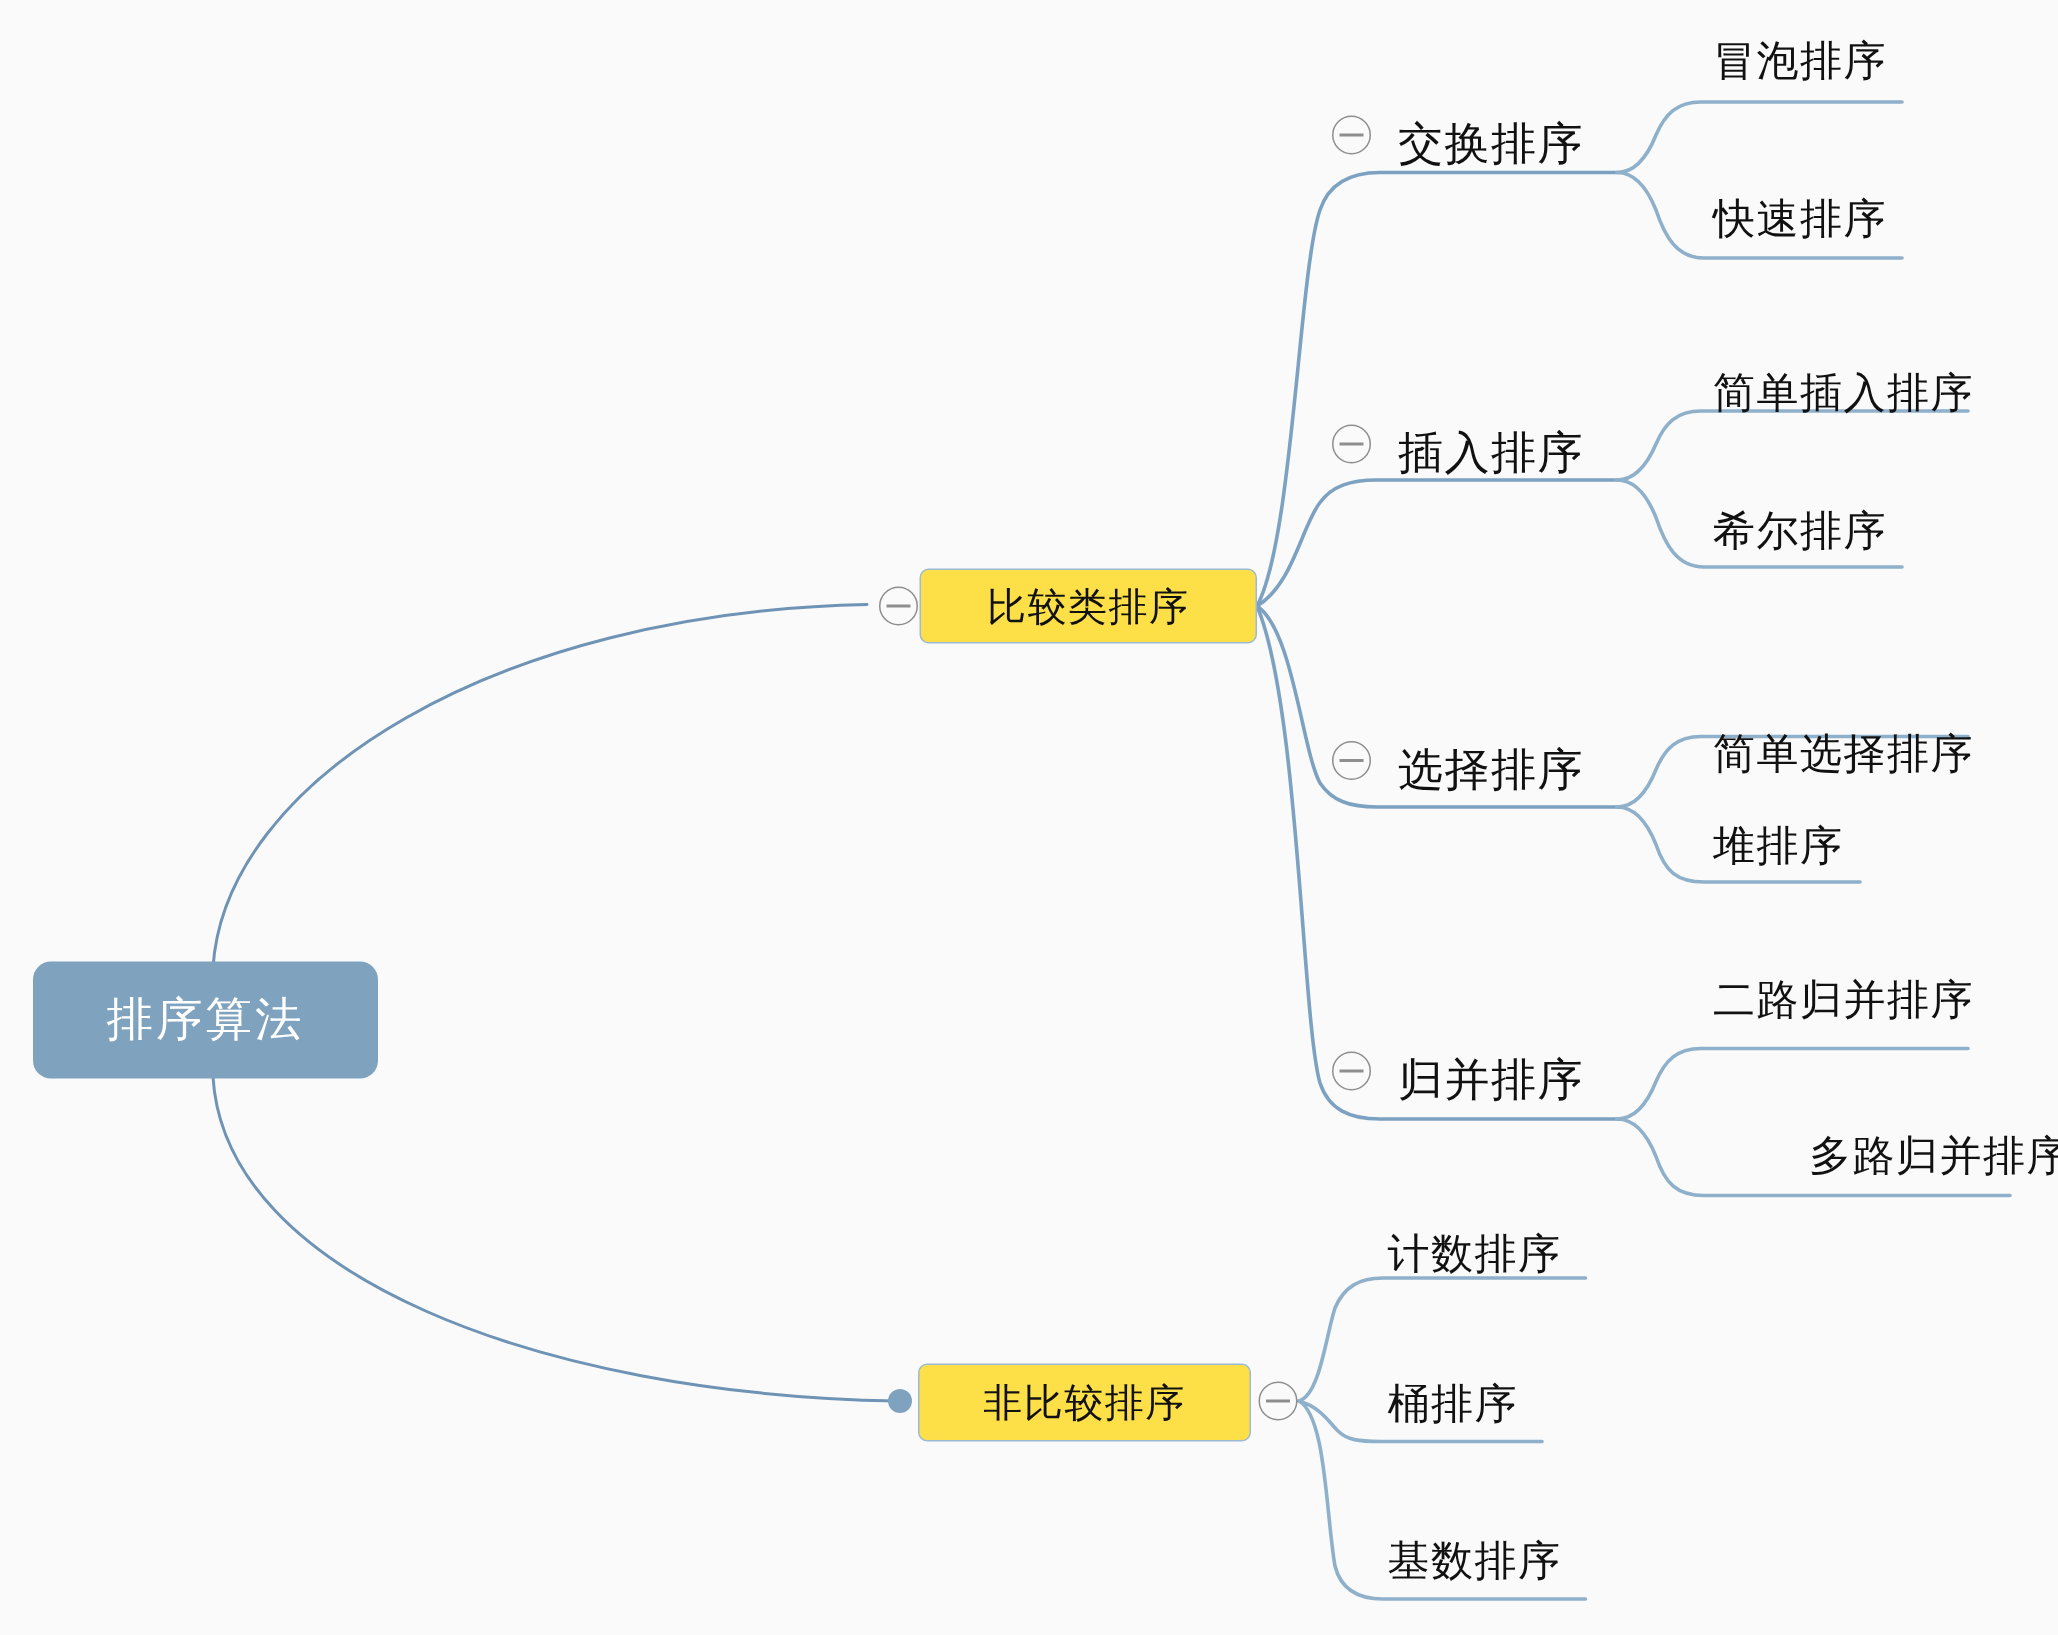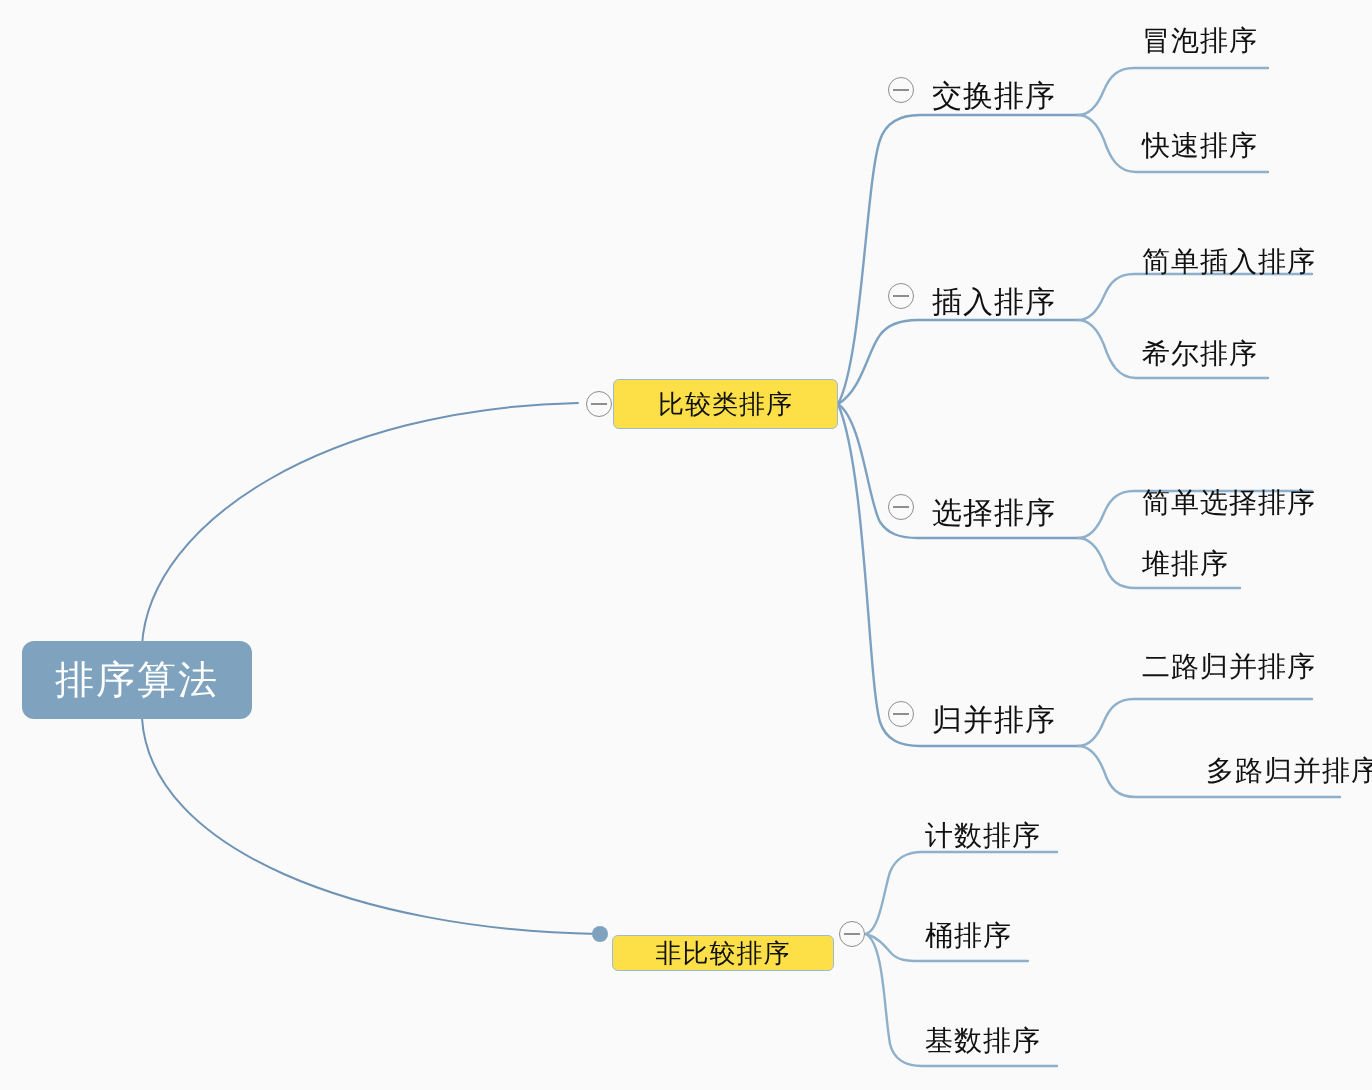--- a/index.html
+++ b/index.html
@@ -25,21 +25,21 @@
   }
   
   .root-node {
     position: absolute;
     display: flex;
     align-items: center;
     justify-content: center;
     background: #7fa3bf;
     border-radius: 12px;
     color: #ffffff;
-    font-size: 39px;
+    font-size: 31px;
     letter-spacing: 2px;
     box-sizing: border-box;
   }
   
   .box-node {
     position: absolute;
     display: flex;
     align-items: center;
     justify-content: center;
     background: #fde047;
@@ -128,21 +128,21 @@
     </g>
 
     <circle cx="600" cy="934" r="8" fill="#7fa3bf" stroke="none"></circle>
   </svg>
 
   <div class="root-node" style="left:22px; top:641px; width:230px; height:78px;">排序算法</div>
 
   <div class="box-node" style="left:613px; top:379px; width:225px; height:50px;">比较类排序</div>
   <div class="toggle" style="left:586px; top:391px;"></div>
 
-  <div class="box-node" style="left:612px; top:935px; width:222px; height:36px;">非比较排序</div>
+  <div class="box-node" style="left:612px; top:909px; width:222px; height:52px;">非比较排序</div>
   <div class="toggle" style="left:839px; top:921px;"></div>
 
   <div class="toggle" style="left:888px; top:77px;"></div>
   <div class="text-node lvl3" style="left:932px; top:76px;">交换排序</div>
 
   <div class="toggle" style="left:888px; top:283px;"></div>
   <div class="text-node lvl3" style="left:932px; top:282px;">插入排序</div>
 
   <div class="toggle" style="left:888px; top:494px;"></div>
   <div class="text-node lvl3" style="left:932px; top:493px;">选择排序</div>

